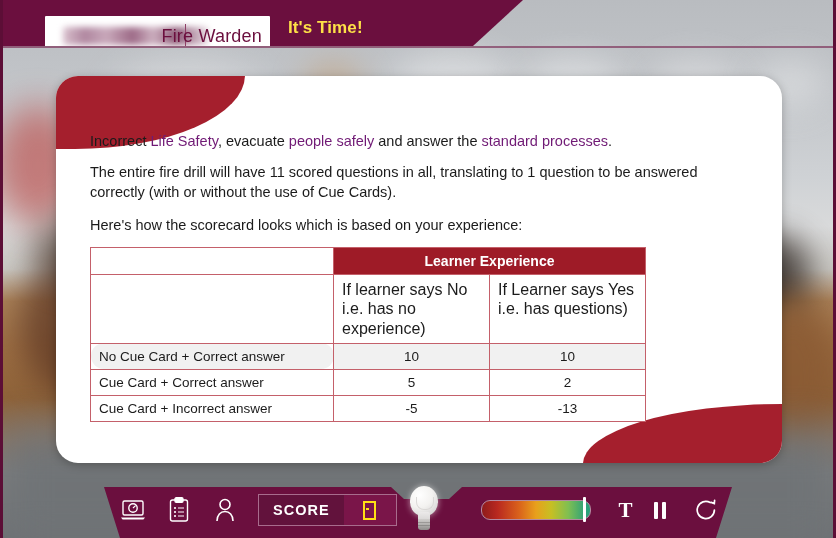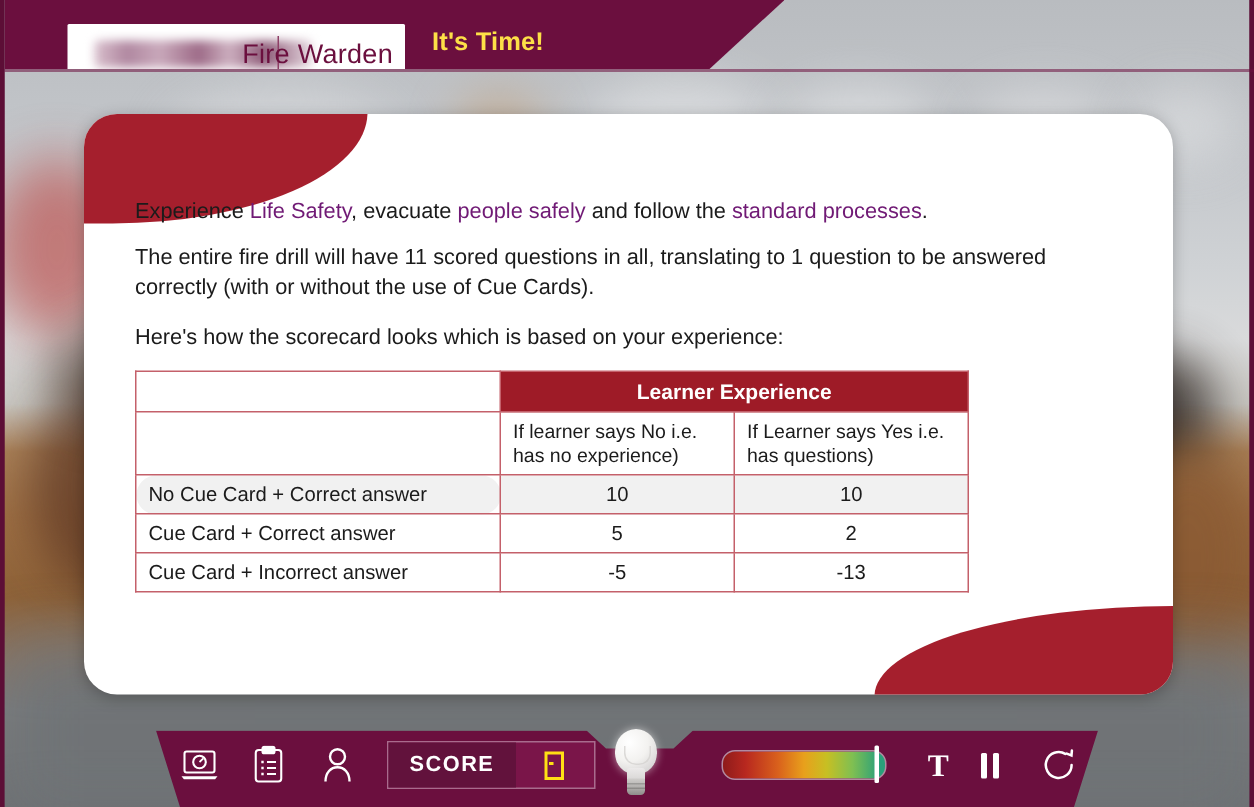--- a/index.html
+++ b/index.html
@@ -67,21 +67,21 @@
   .hl{color:#701a75;}
 
   
   .tbl{border-collapse:collapse;width:555px;margin-top:4px;
     font-size:13.5px;color:#1b1b1b;table-layout:fixed;}
   .tbl td,.tbl th{border:1px solid #c4606a;padding:5px 8px;}
   .th-group{background:#9e1b27;color:#ffffff;font-weight:bold;font-size:14px;
     text-align:center;border:1px solid #9e1b27;padding:6px 8px;}
   .th-blank{background:#ffffff;border-left:1px solid #ffffff;border-top:1px solid #ffffff;}
   .th-sub{background:#ffffff;font-weight:normal;text-align:left;vertical-align:top;
-    font-size:13px;line-height:1.2;padding:6px 8px;}
+    font-size:16px;line-height:1.2;padding:6px 8px;}
   .rowlabel{text-align:left;border-radius:13px;}
   .num{text-align:center;}
   tr.alt td{background:#f1f1f1;}
   tr.plain td{background:#ffffff;}
   .col-a{width:243px;} .col-b{width:156px;} .col-c{width:156px;}
 
   
   .toolbar{position:absolute;left:104px;top:487px;width:628px;height:51px;z-index:7;
     background:#6b0f3e;
     clip-path:polygon(22px 0, 287px 0, 300px 12px, 345px 12px, 358px 0, 606px 0,
@@ -159,21 +159,21 @@
       <div class="page-title">It's Time!</div>
     </div>
   </div>
 
   <div class="card">
     <div class="card-blob-tl"></div>
     <div class="card-blob-br"></div>
 
     <div class="card-body">
       <div id="paragraphs">
-          <p class="para"><span>Experience </span><span class="hl">Life Safety</span><span>, evacuate </span><span class="hl">people safely</span><span> and follow the </span><span class="hl">standard processes</span><span>.</span></p>
+          <p class="para"><span>Incorrect </span><span class="hl">Life Safety</span><span>, evacuate </span><span class="hl">people safely</span><span> and answer the </span><span class="hl">standard processes</span><span>.</span></p>
           <p class="para tight"><span>The entire fire drill will have 11 scored questions in all, translating to 1 question to be answered correctly (with or without the use of Cue Cards).</span></p>
           <p class="para"><span>Here's how the scorecard looks which is based on your experience:</span></p>
         </div>
 
       <table class="tbl">
         <colgroup>
             <col class="col-a">
             <col class="col-b">
             <col class="col-c">
           </colgroup>

